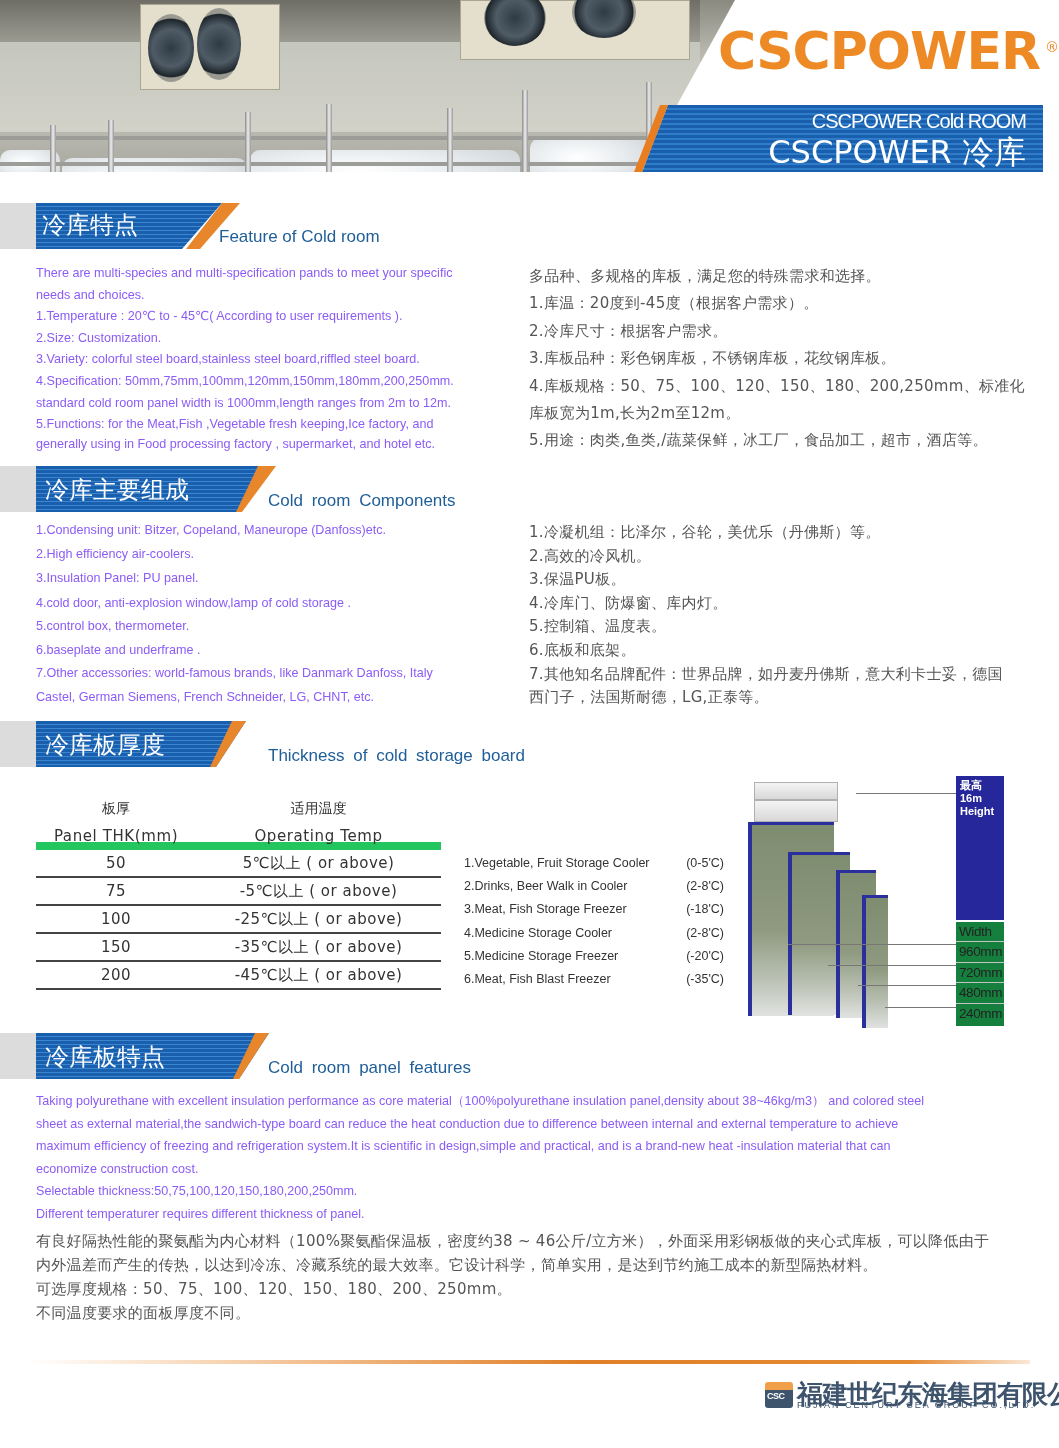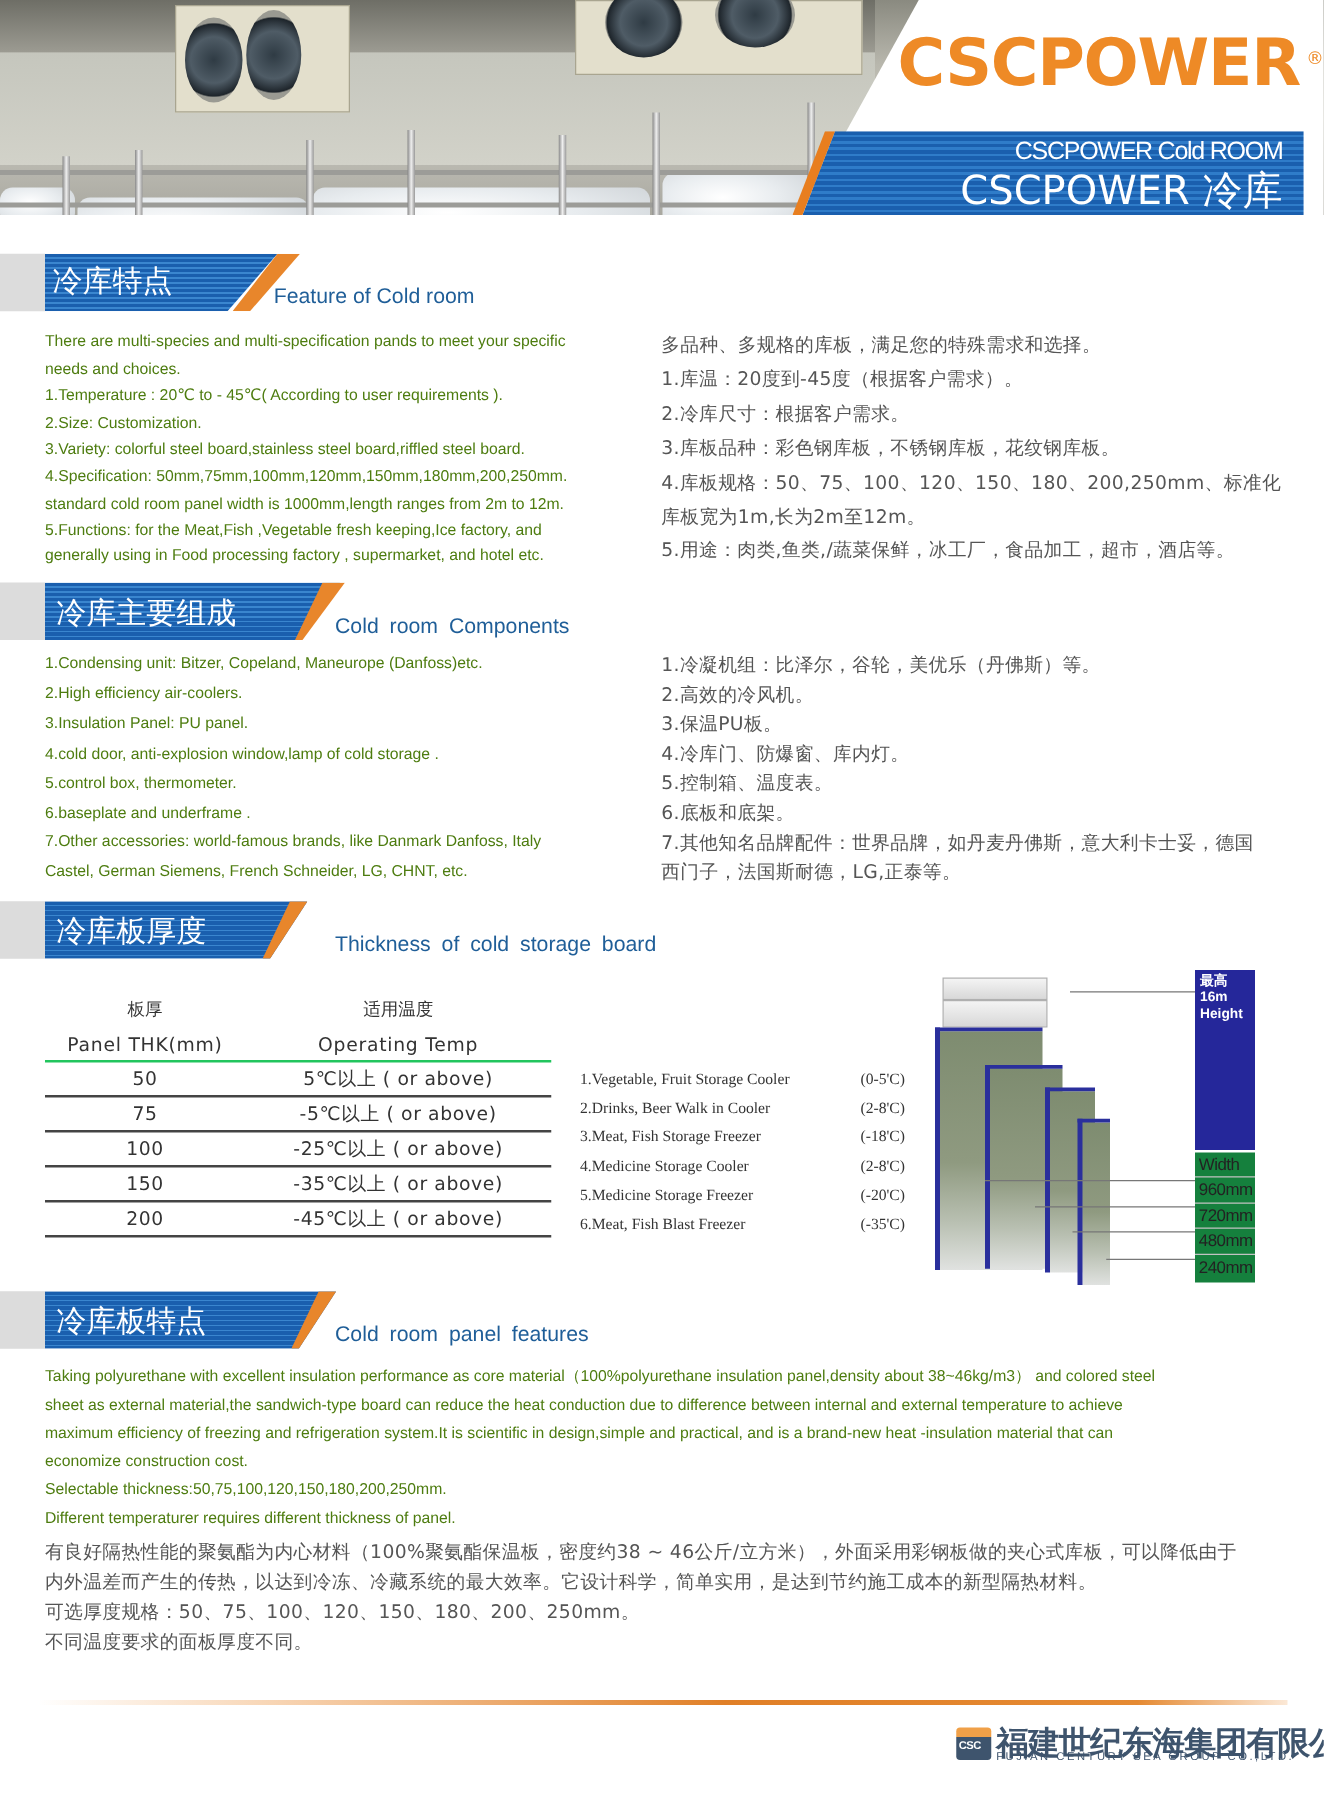--- a/index.html
+++ b/index.html
@@ -38,35 +38,35 @@
   
   .sec-head { position: absolute; left: 0; width: 700px; height: 46px; }
   .sec-head .grey { position: absolute; left: 0; top: 0; width: 36px; height: 100%; background: #dcdcdc; }
   .sec-head .blue { position: absolute; left: 36px; top: 0; height: 100%;
     background: repeating-linear-gradient(180deg, #1a5fae 0px, #1a5fae 3px, #3a86cf 3px, #3a86cf 4px); }
   .sec-head .orange { position: absolute; top: 0; height: 100%; width: 16px; background: #e8862b; }
   .sec-head .cn { position: absolute; left: 42px; top: 6px; color: #ffffff; font-size: 24px; font-family: "DejaVu Sans", sans-serif; }
   .sec-head .en { position: absolute; color: #1f5e98; font-size: 17px; white-space: nowrap; word-spacing: 4px; }
 
   
-  .txt-en { position: absolute; font-size: 12.6px; line-height: 21.6px; color: #4d7c0f; }
+  .txt-en { position: absolute; font-size: 12.6px; line-height: 21.6px; color: #8b5cf6; }
   .txt-cn { position: absolute; font-size: 15px; line-height: 27.4px; color: #555; font-family: "DejaVu Sans", sans-serif; letter-spacing: 0.3px; }
   .txt-en p, .txt-cn p { white-space: nowrap; }
 
   
   .thk-table { position: absolute; left: 36px; top: 795px; width: 405px; }
   .thk-table .hdr { display: flex; font-family: "DejaVu Sans", sans-serif; color: #333; font-size: 14px; }
   .thk-table .c1 { width: 160px; text-align: center; }
   .thk-table .c2 { width: 245px; text-align: center; }
   .thk-table .hdr-cn { height: 27px; line-height: 27px; }
-  .thk-table .hdr-en { height: 28px; line-height: 28px; font-size: 15px; letter-spacing: 0.6px; border-bottom: 2px solid #22c55e; }
+  .thk-table .hdr-en { height: 28px; line-height: 28px; font-size: 15px; letter-spacing: 0.6px; border-bottom: 8px solid #22c55e; }
   .thk-table .row { display: flex; height: 28px; line-height: 27px; border-bottom: 2px solid #444; font-family: "DejaVu Sans", sans-serif; font-size: 15px; color: #333; letter-spacing: 0.5px; }
 
   .use-list { position: absolute; left: 464px; top: 852px; width: 260px; font-size: 12.5px; color: #333; }
-  .use-list .li { display: flex; justify-content: space-between; height: 23.2px; line-height: 23.2px; font-family: Liberation Serif, serif; }
+  .use-list .li { display: flex; justify-content: space-between; height: 23.2px; line-height: 23.2px; }
   .use-list .li .t { white-space: nowrap; }
 
   
   .panels { position: absolute; left: 748px; top: 772px; width: 290px; height: 258px; }
   .panel { position: absolute; background: linear-gradient(180deg, #7e8c70 0%, #8f9a80 55%, #b9c0b2 80%, #e0e2e0 100%); border-left: 4px solid #2a2f9c; border-top: 3px solid #2a2f9c; }
   .lid { position: absolute; background: linear-gradient(180deg, #f4f4f4, #d8d8d8); border: 1px solid #b0b0b0; }
   .height-box { position: absolute; left: 208px; top: 4px; width: 48px; height: 144px; background: #25279a; color: #fff; font-size: 11px; font-weight: bold; padding: 3px 4px; line-height: 13px; }
   .width-box { position: absolute; left: 208px; top: 150px; width: 48px; height: 104px; background: #15803d; }
   .width-box .w { height: 20.4px; line-height: 20.4px; font-size: 13.5px; color: #222; padding-left: 3px; border-bottom: 1px solid #c2c2c2; white-space: nowrap; letter-spacing: -0.4px; }
   .leader { position: absolute; height: 1px; background: #777; }

